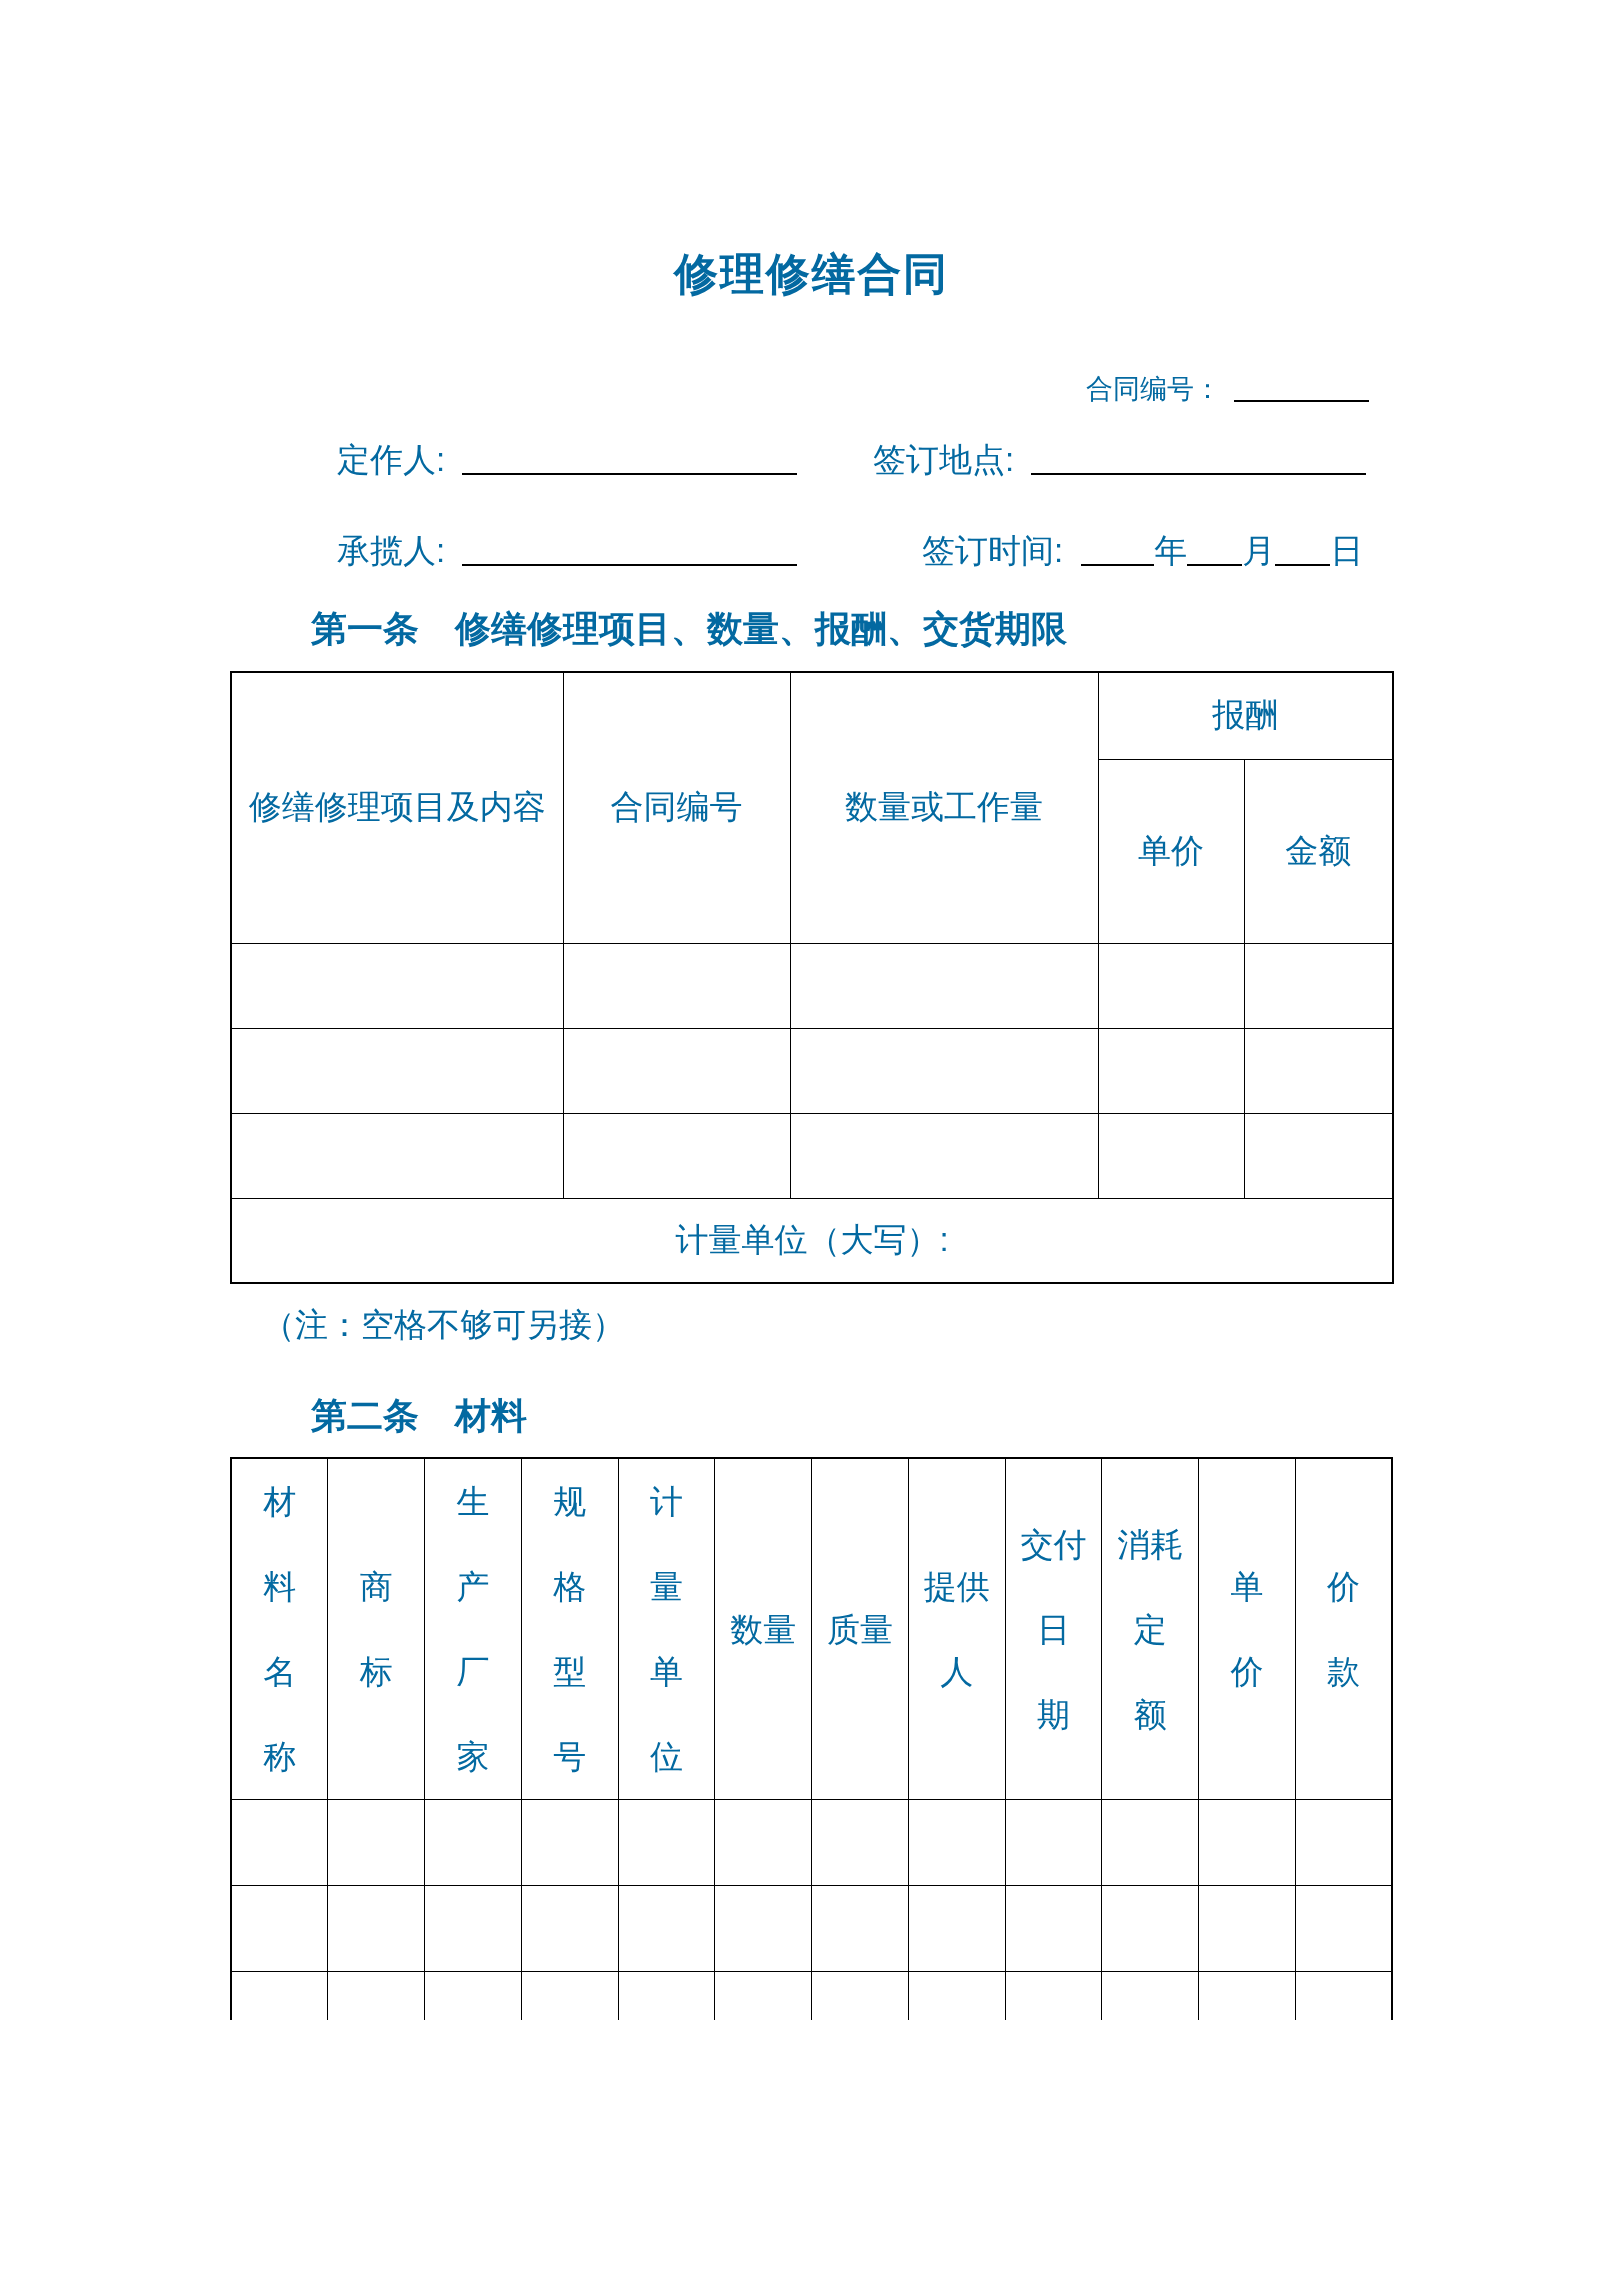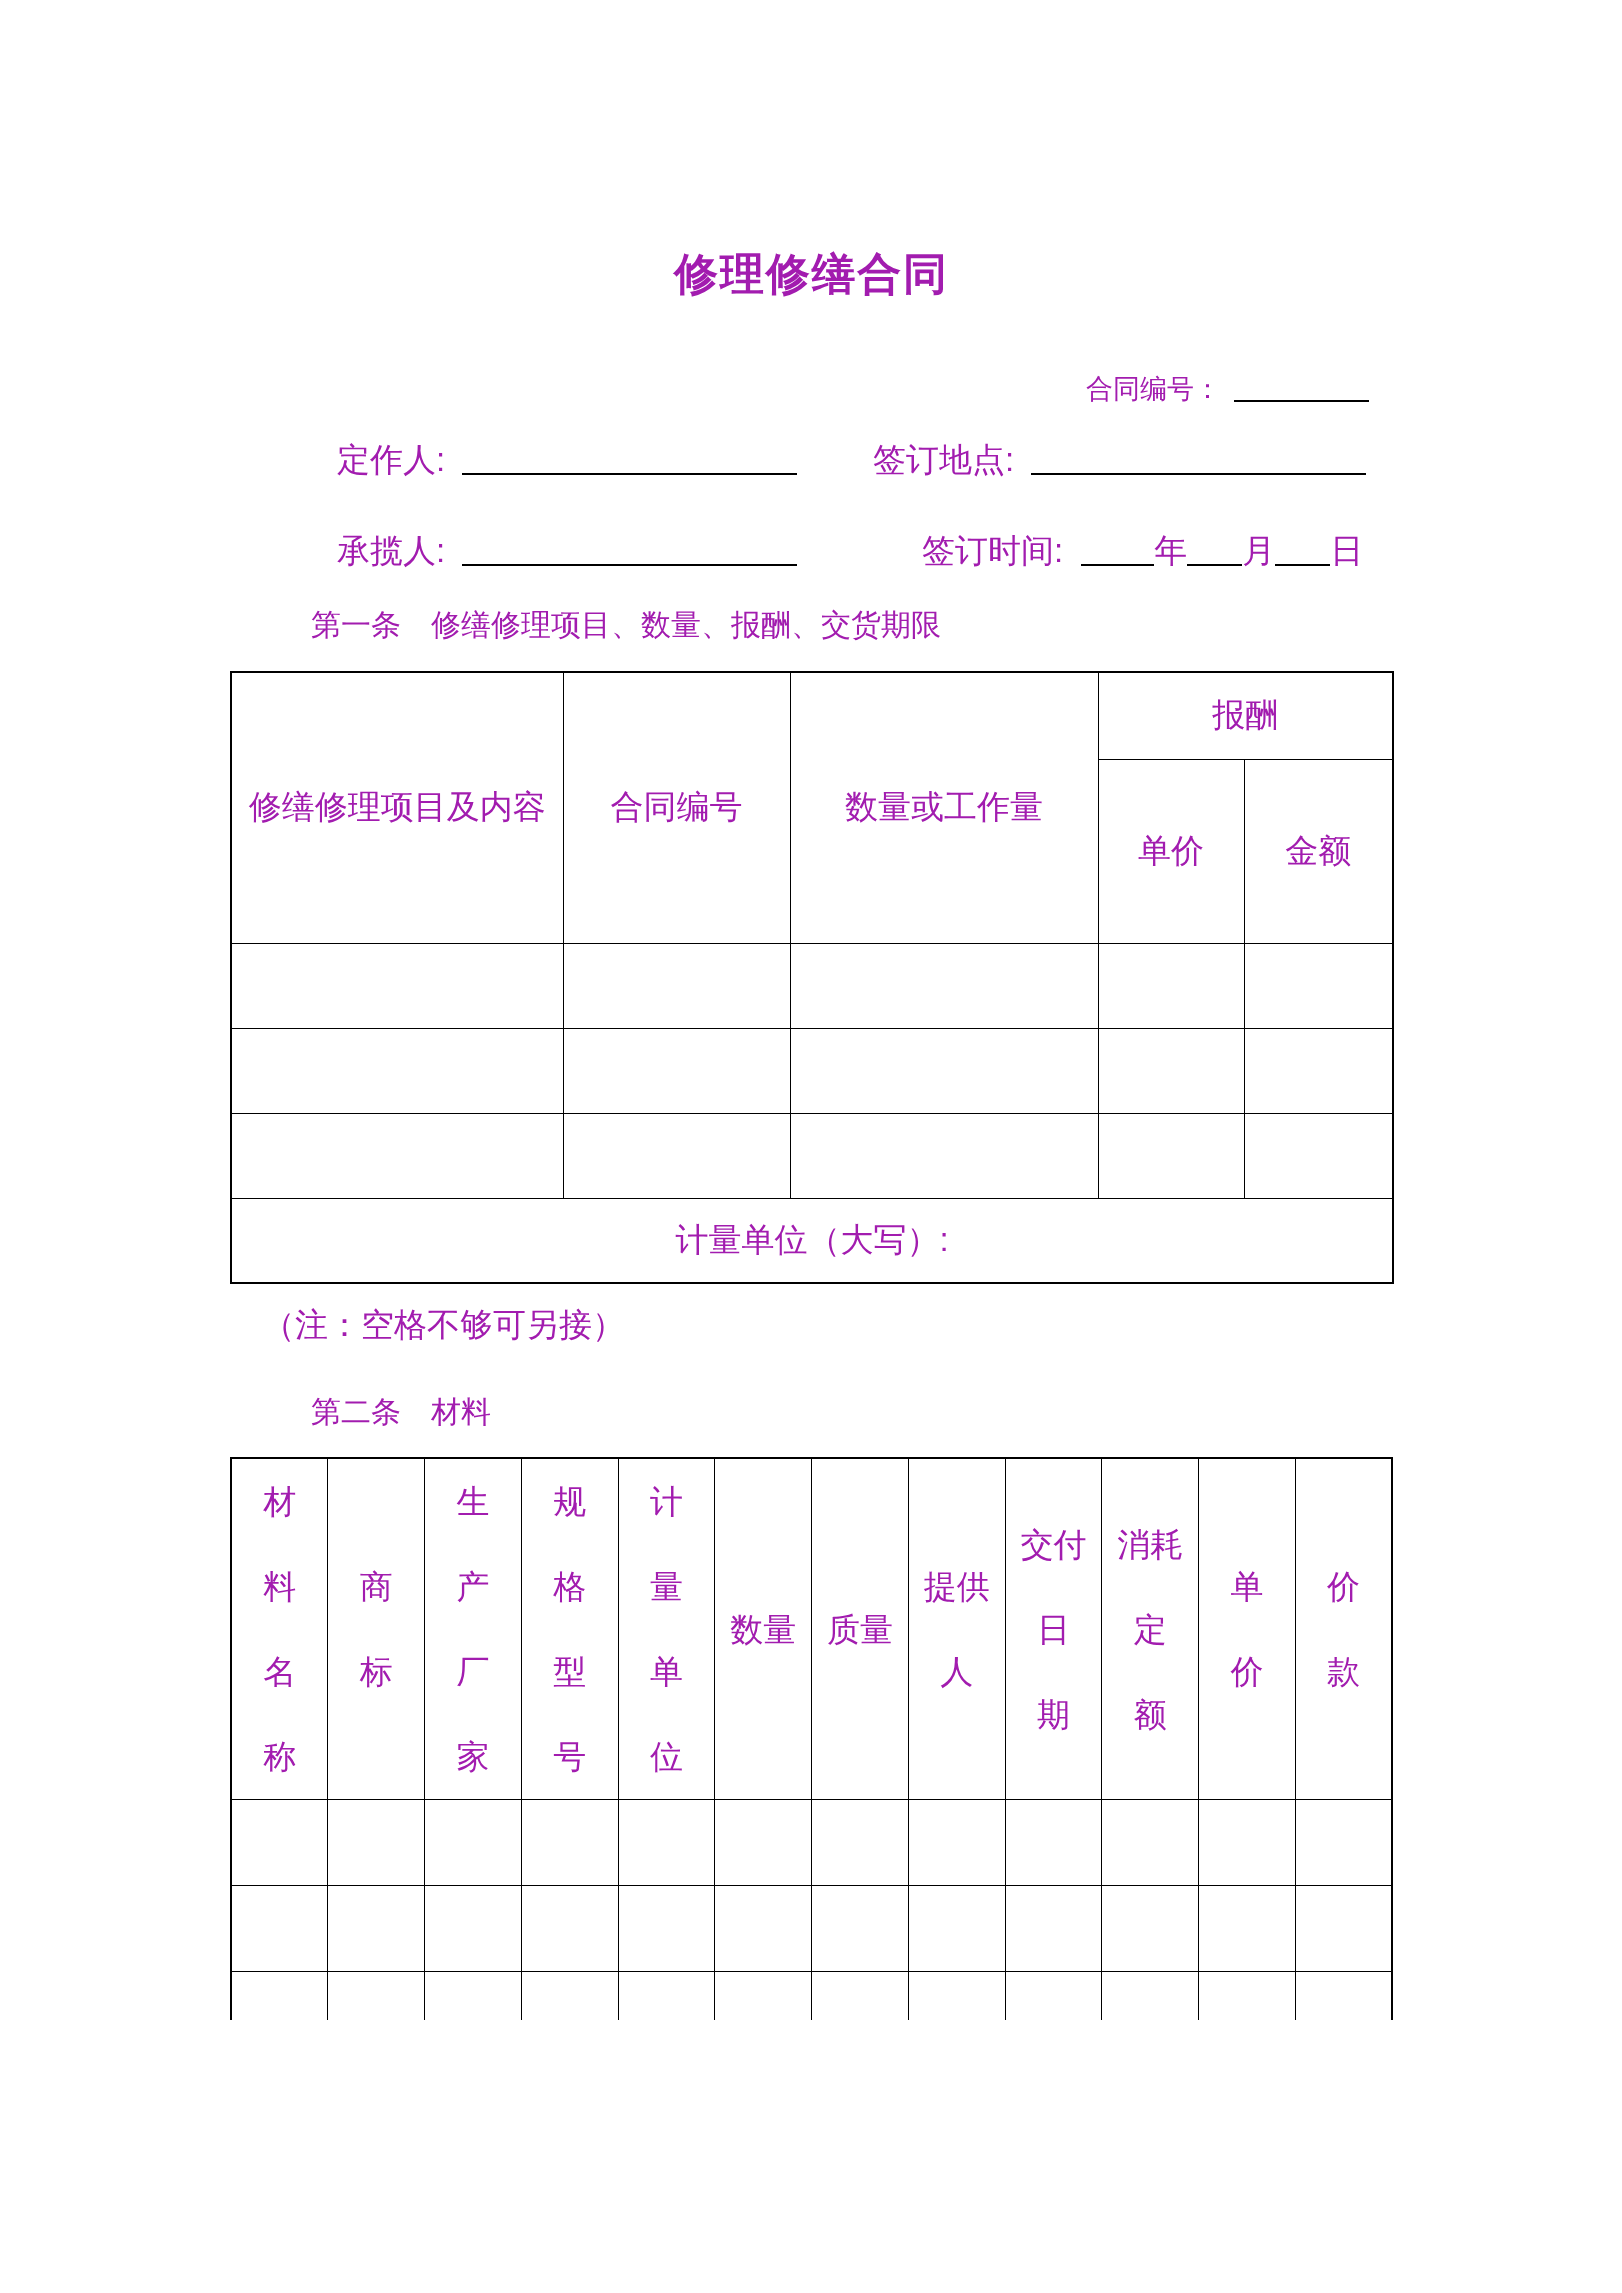--- a/index.html
+++ b/index.html
@@ -1,20 +1,20 @@
 <!DOCTYPE html>
 <html style="font-size:14.5px"><head>
 <meta charset="utf-8">
 <style>
   html,body{margin:0;padding:0;background:#ffffff;}
   .page{
     position:relative;
     width:1623px;height:2020px;
     background:#ffffff;
-    color:#a21caf;
+    color:#0369a1;
     font-family:"Liberation Sans","DejaVu Sans",sans-serif;
     overflow:hidden;
   }
   .doc-title{
     position:absolute;top:245px;left:0;width:100%;
     text-align:center;font-size:44px;font-weight:bold;letter-spacing:1.8px;
   }
   .contract-no{
     position:absolute;top:367px;left:1086px;
     font-size:27px;
@@ -29,21 +29,21 @@
   .blank{
     display:inline-block;height:33px;border-bottom:2.7px solid #000;
     vertical-align:-3.6px;
   }
   .w148{width:135px;margin-left:12.7px;}
   .w368{width:335px;margin-left:16.4px;}
   .w80{width:73px;margin-left:18px;}
   .w60{width:55px;}
   .sec-heading{
     position:absolute;left:311px;
-    font-size:30px;font-weight:normal;white-space:nowrap;text-align:right;
+    font-size:36px;font-weight:bold;white-space:nowrap;text-align:right;
   }
   .sec1{top:605px;}
   .sec2{top:1392px;}
   table.grid{
     position:absolute;left:230px;
     width:1163px;border-collapse:collapse;table-layout:fixed;
     border:2.7px solid #000;
   }
   table.t1{top:671px;}
   table.t2{top:1457px;}

